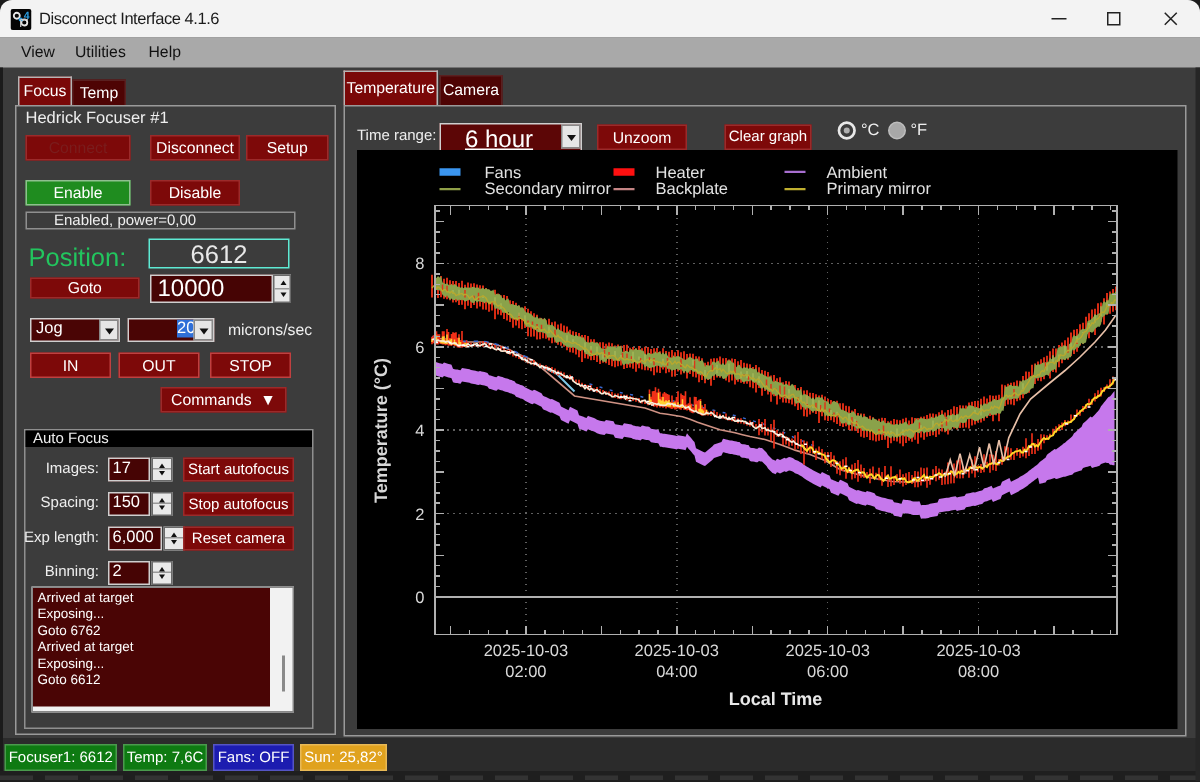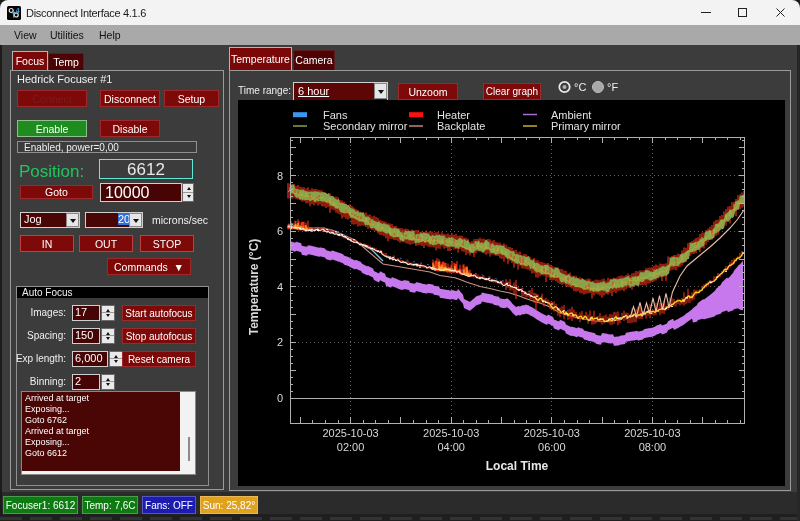--- a/index.html
+++ b/index.html
@@ -75,21 +75,21 @@
 
 <div class="tab abs" style="left:12px; top:51px; width:36px; height:19px; background:#7a0808; border:1px solid #b5b5b5; border-bottom:none; line-height:19px;">Focus</div>
 <div class="tab abs" style="left:48px; top:53px; width:36px; height:17px; background:#4e0404; border:1px solid #5a2020; border-bottom:none; line-height:17px;">Temp</div>
 <div id="lpanel" class="abs"></div>
 <div class="lbl" style="left:17px; top:73px;">Hedrick Focuser #1</div>
 <div class="rbtn" style="left:17px; top:90px; width:70px; height:17px; line-height:16px; color:#7a1d1d;">Connect</div>
 <div class="rbtn" style="left:100px; top:90px; width:60px; height:17px; line-height:16px;">Disconnect</div>
 <div class="rbtn" style="left:164px; top:90px; width:55px; height:17px; line-height:16px;">Setup</div>
 <div class="rbtn" style="left:17px; top:120px; width:70px; height:17px; line-height:16px; background:#1f8c1f; border-color:#8fbf8f;">Enable</div>
 <div class="rbtn" style="left:100px; top:120px; width:60px; height:17px; line-height:16px;">Disable</div>
-<div class="abs" style="left:17px; top:141px; width:180px; height:12px; border:1px solid #8f8f8f; color:#efefef; font-size:10px; line-height:11px; padding-left:6px;">Enabled, power=0,00</div>
+<div class="abs" style="left:17px; top:141px; width:180px; height:12px; border:1px solid #8f8f8f; color:#efefef; font-size:10px; line-height:11px; padding-left:18px;">Enabled, power=0,00</div>
 <div class="abs" style="left:19px; top:162px; font-size:17px; color:#22c55e;">Position:</div>
 <div class="abs" style="left:99px; top:159px; width:94px; height:20px; border:1px solid #5eead4; color:#e8e8e8; font-size:17px; text-align:center;">6612</div>
 <div class="rbtn" style="left:20px; top:185px; width:73px; height:14px; line-height:13px;">Goto</div>
 <div class="inp" style="left:100px; top:183px; width:82px; height:19px; font-size:16px; padding-left:4px;">10000</div>
 <div class="spin" style="left:182px; top:183px; width:12px; height:19px;">
     <div class="u"></div>
     <div class="d"></div>
   </div>
 <div class="inp" style="left:20px; top:212px; width:60px; height:16px; font-size:11px; padding-left:3px; background:#4a0505;">Jog</div>
 <div class="combobtn" style="left:66px; top:213px; width:13px; height:14px;"></div>
@@ -131,21 +131,21 @@
     <div class="d"></div>
   </div>
 <div id="logbox" class="abs"></div>
 <div id="logtxt" class="abs">Arrived at target<br>Exposing...<br>Goto 6762<br>Arrived at target<br>Exposing...<br>Goto 6612</div>
 <div class="abs" style="left:188px; top:437px; width:2px; height:24px; background:#8a8a8a;"></div>
 
 <div class="tab abs" style="left:229px; top:47px; width:63px; height:23px; background:#7a0808; border:1px solid #b5b5b5; border-bottom:none; line-height:22px;">Temperature</div>
 <div class="tab abs" style="left:293px; top:50px; width:42px; height:20px; background:#4e0404; border:1px solid #5a2020; border-bottom:none; line-height:19px;">Camera</div>
 <div id="rpanel" class="abs"></div>
 <div class="lbl" style="left:238px; top:85px; font-size:10px;">Time range:</div>
-<div class="inp" style="left:293px; top:82px; width:95px; height:19px; font-size:11px; padding:2px 0 0 4px; background:#5c0606;text-decoration:underline;">6 hour</div>
+<div class="inp" style="left:293px; top:82px; width:95px; height:19px; font-size:16px; padding:2px 0 0 16px; background:#5c0606;text-decoration:underline;">6 hour</div>
 <div class="combobtn" style="left:374px; top:83px; width:13px; height:16px;"></div>
 <div class="rbtn" style="left:398px; top:83px; width:60px; height:17px; line-height:16px;">Unzoom</div>
 <div class="rbtn" style="left:483px; top:83px; width:58px; height:17px; line-height:16px; font-size:10px;">Clear graph</div>
 <svg class="abs" style="left:557px; top:80px;" width="90" height="14">
   <circle cx="7.5" cy="7" r="5.2" fill="#3c3c3c" stroke="#e8e8e8" stroke-width="1.8"></circle>
     <circle cx="7.5" cy="7" r="2" fill="#b0b0b0"></circle>
   <circle cx="41" cy="7" r="5.5" fill="#a8a8a8" stroke="#bdbdbd"></circle>
 </svg>
 <div class="lbl" style="left:574px; top:81px;">°C</div>
 <div class="lbl" style="left:607px; top:81px;">°F</div>

